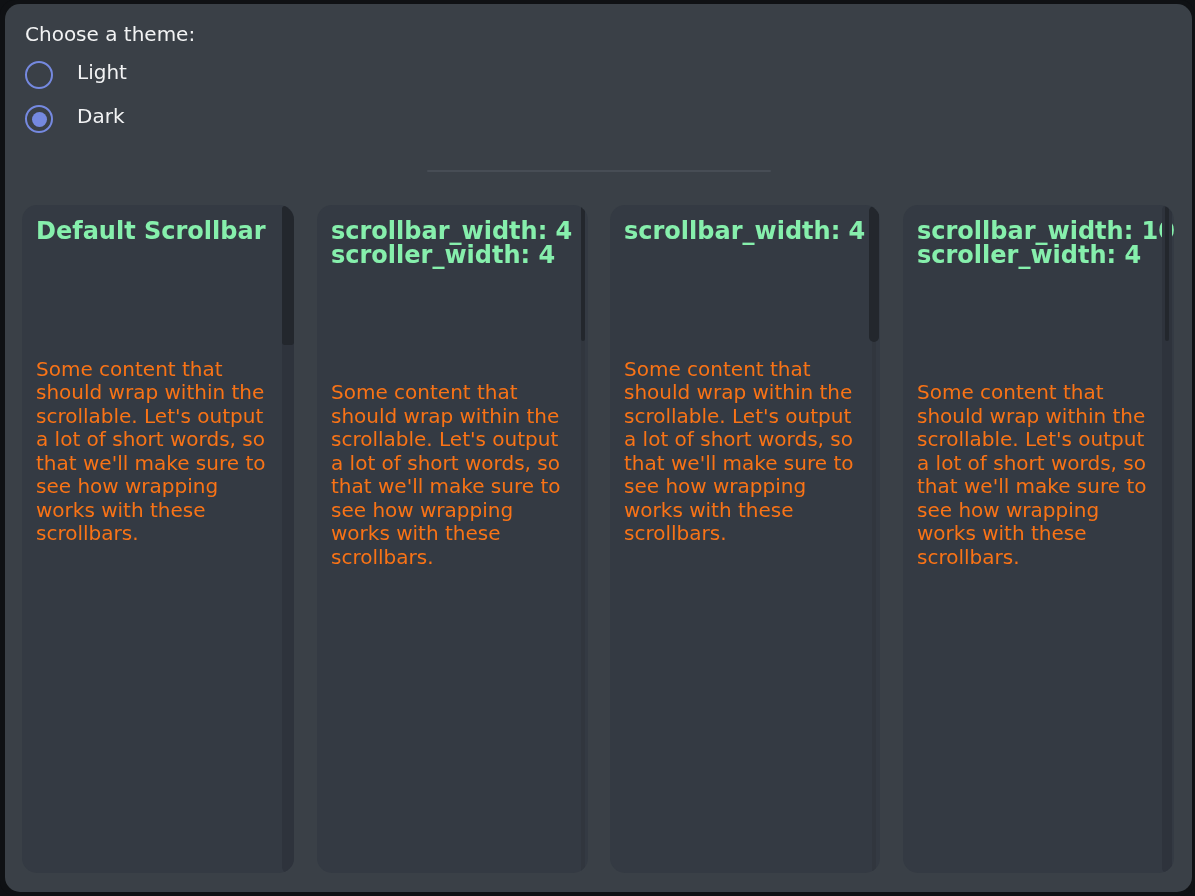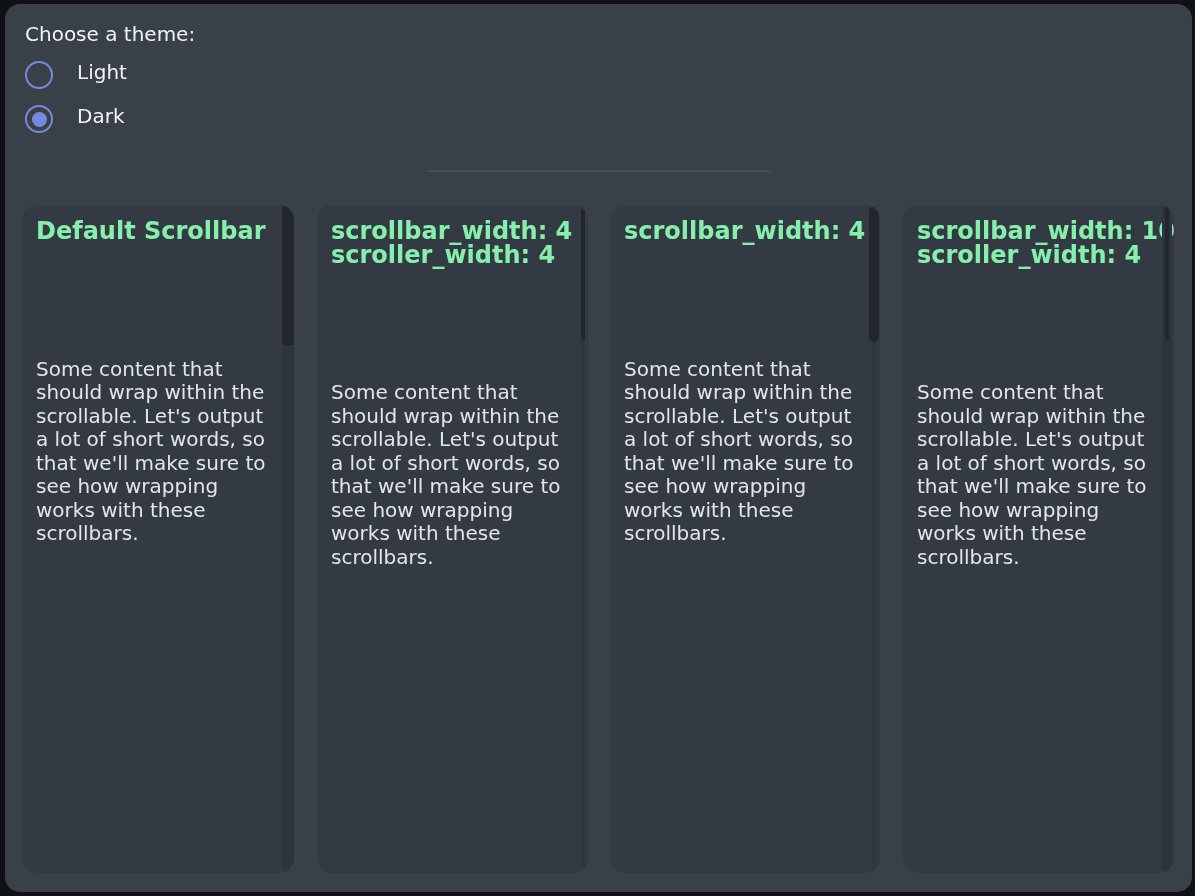--- a/index.html
+++ b/index.html
@@ -48,21 +48,21 @@
   .panel.p1 { left: 22px; width: 272px; }
   .panel.p2 { left: 317px; }
   .panel.p3 { left: 610px; width: 270px; }
   .panel.p4 { left: 903px; }
 
   .panel-inner { padding: 15px 21px 15px 14px; }
   .panel-header div {
     font-size: 24px; line-height: 23.5px; color: #86efac; white-space: nowrap; font-weight: bold;
   }
   .panel-body {
-    margin-top: 114px; font-size: 20px; line-height: 23.5px; color: #e5e5e5;
+    margin-top: 114px; font-size: 20px; line-height: 23.5px; color: #f97316;
     width: 236px;
   }
 
   
   .sb-track { position: absolute; top: 0; bottom: 0; background: #2e333c; }
   .sb-thumb { position: absolute; top: 1px; background: #23272d; }
 
   .p1 .sb-track { right: 0;   width: 12px; }
   .p1 .sb-thumb { right: 0;   width: 12px; height: 139px; border-radius: 3px; }
 

